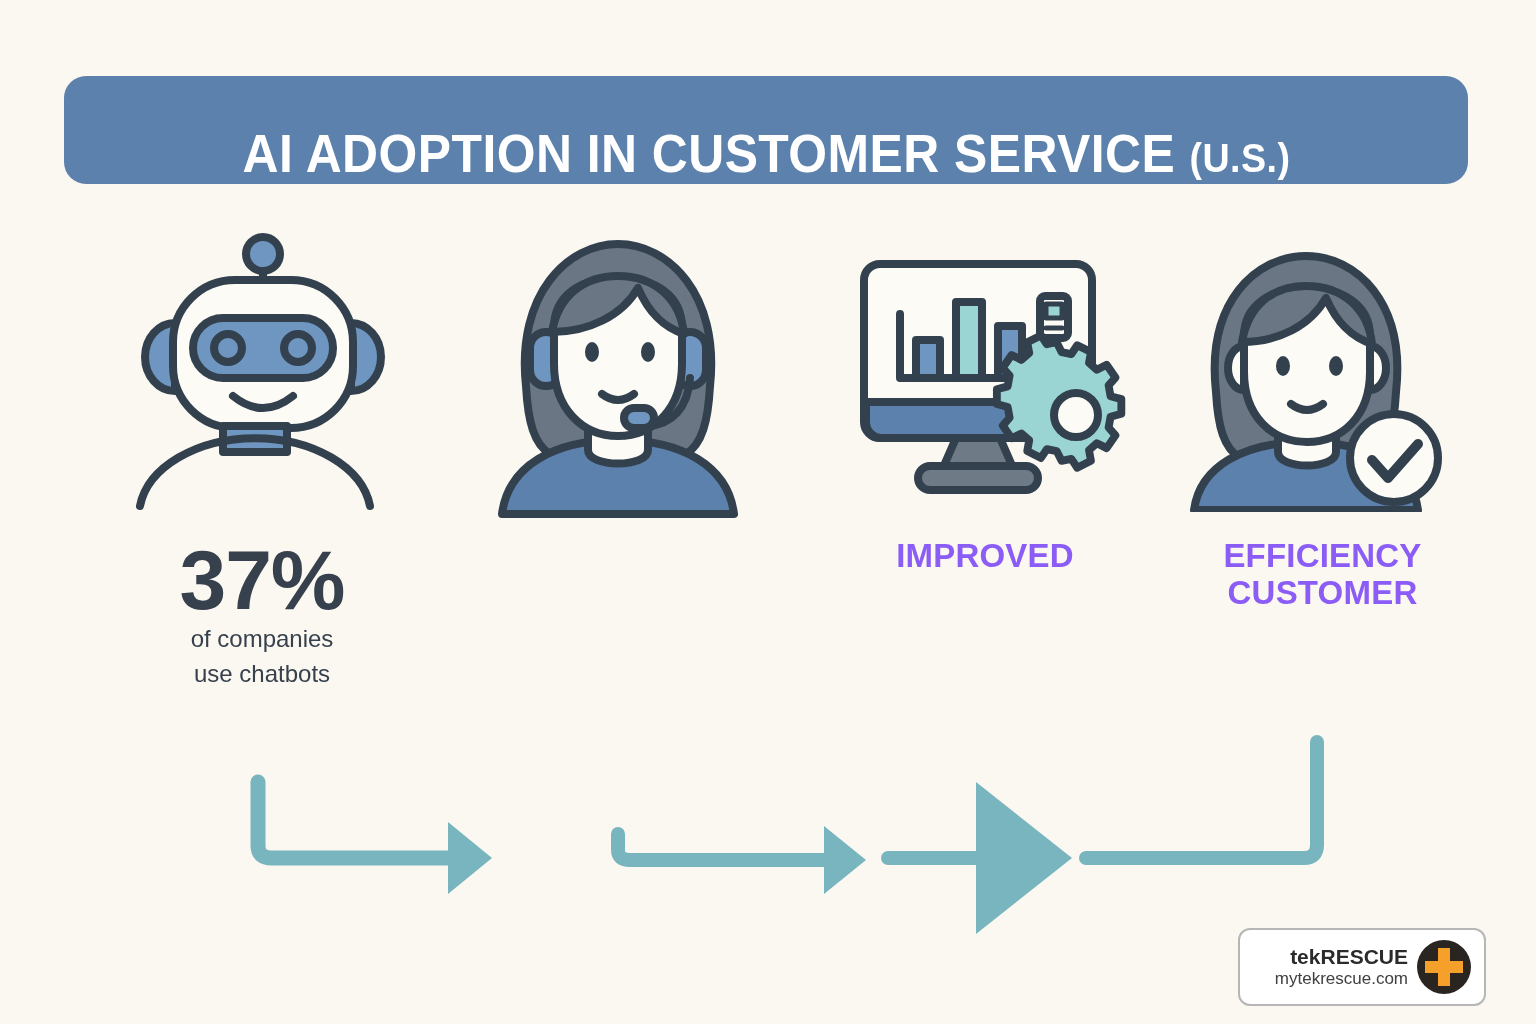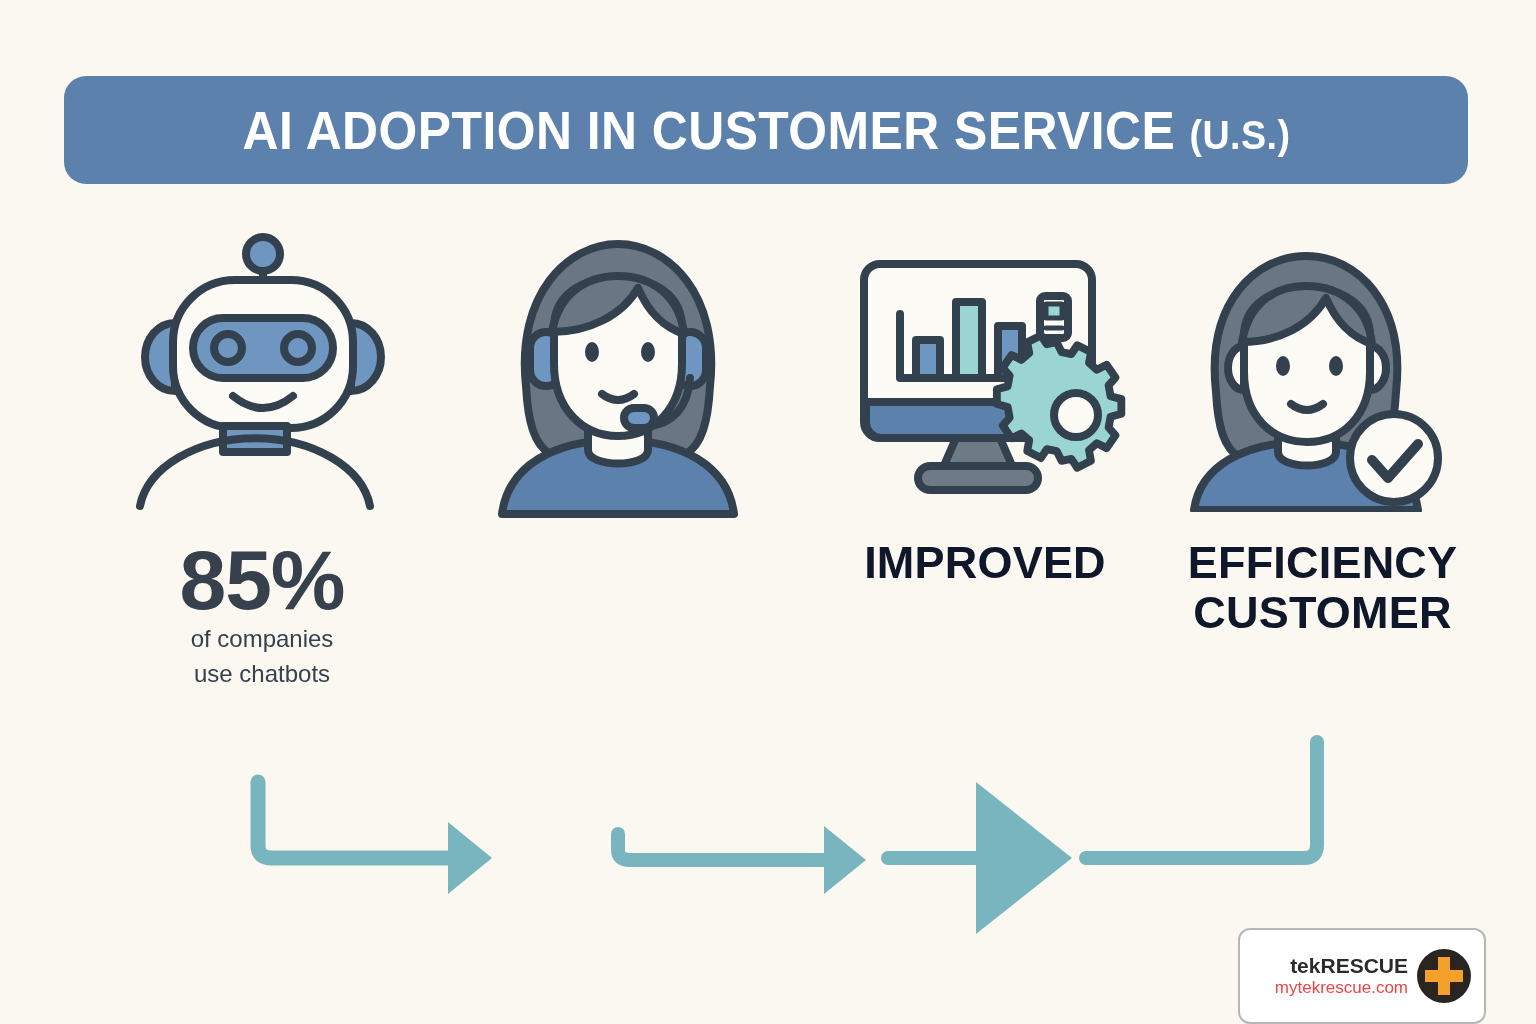--- a/index.html
+++ b/index.html
@@ -12,21 +12,21 @@
   }
   .canvas { position:absolute; inset:0; }
 
   
   .header-banner{
     position:absolute;
     left:64px; top:76px;
     width:1404px; height:108px;
     background:#5b81ac;
     border-radius:22px;
-    display:flex; align-items:center; justify-content:center;
+    display:flex; align-items:flex-end; justify-content:center;
   }
   .header-title{
     color:#ffffff;
     font-size:53px;
     font-weight:bold;
     letter-spacing:0.5px;
     white-space:nowrap;
     transform:scaleX(0.94);
     font-family:"Liberation Sans", sans-serif;
   }
@@ -45,23 +45,23 @@
     font-family:"Liberation Sans", sans-serif;
   }
   .stat-sub{
     font-size:24px;
     color:#37414d;
     line-height:1.45;
     font-weight:400;
     font-family:"Liberation Sans", sans-serif;
   }
   .benefit-title{
-    font-size:45px;
+    font-size:33px;
     font-weight:bold;
-    color:#0f172a;
+    color:#8b5cf6;
     line-height:1.12;
     letter-spacing:0.2px;
     font-family:"Liberation Sans", sans-serif;
   }
 
   
   #col1 { left:92px;  top:538px; width:340px; }
   #col2 { left:452px; top:538px; width:330px; }
   #col3 { left:820px; top:538px; width:330px; }
   #col4 { left:1150px;top:538px; width:345px; }
@@ -71,34 +71,34 @@
   #icon3 { left:848px;  top:252px; width:296px; height:252px; }
   #icon4 { left:1188px; top:252px; width:276px; height:260px; }
 
   
   .arrows{ position:absolute; left:0; top:0; width:1536px; height:1024px; pointer-events:none; }
 
   
   .logo-badge{
     position:absolute;
     left:1238px; top:928px;
-    width:248px; height:96px;
+    width:248px; height:78px;
     background:#ffffff;
     border:2px solid #b6b6b6;
     border-radius:12px;
     display:flex; align-items:center; justify-content:flex-end;
     padding-right:12px;
   }
   .logo-text{ text-align:right; margin-right:8px; }
   .logo-name{
     font-size:21px; font-weight:bold; color:#2b2b2b;
     font-family:"Liberation Sans", sans-serif; line-height:1.15;
   }
   .logo-url{
-    font-size:17px; color:#ef4444;
+    font-size:17px; color:#404040;
     font-family:"Liberation Sans", sans-serif; line-height:1.2;
   }
   .logo-mark{ width:56px; height:56px; flex:0 0 auto; }
 </style>
 </head>
 <body>
 
 <div class="canvas">
 
   <div class="header-banner">
@@ -207,21 +207,21 @@
 
         <path d="M103 152 q16 12 32 0" fill="none"></path>
 
         <circle cx="206" cy="206" r="44" fill="#fdfbf6"></circle>
         <path d="M184 208 l16 18 30 -34" fill="none" stroke-width="10"></path>
       </g>
     </svg>
   </div>
 
   <div class="col" id="col1">
-    <div class="stat-big">85%</div>
+    <div class="stat-big">37%</div>
     <div class="stat-sub">
       <div>of companies</div>
       <div>use chatbots</div>
     </div>
   </div>
 
   <div class="col" id="col2">
   </div>
 
   <div class="col" id="col3">

